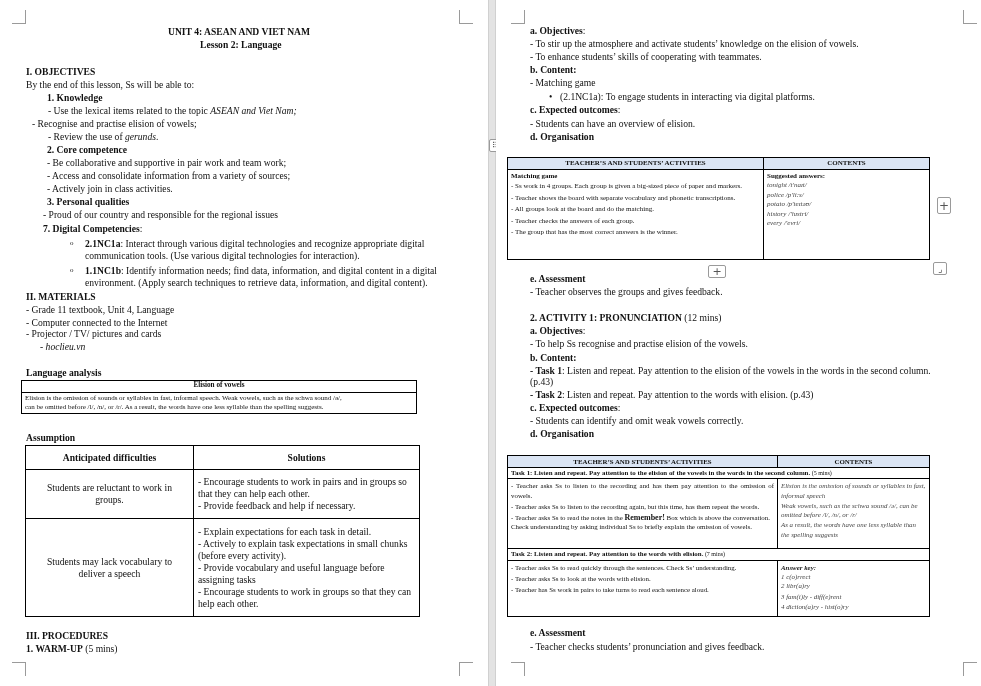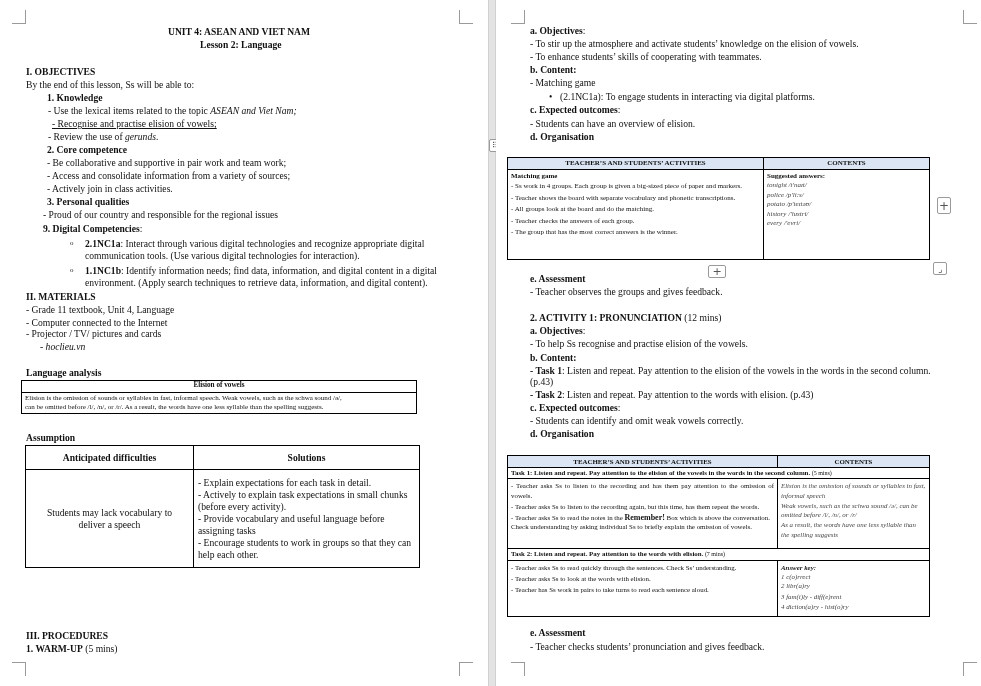--- a/index.html
+++ b/index.html
@@ -35,29 +35,29 @@
   <div class="crop bl" style="left:12px;top:662px;"></div>
   <div class="crop br" style="left:459px;top:662px;"></div>
 
   <div class="abs b" style="left:168px;top:26px;">UNIT 4: ASEAN AND VIET NAM</div>
   <div class="abs b" style="left:200px;top:39px;">Lesson 2: Language</div>
 
   <div class="abs b" style="left:26px;top:66px;">I. OBJECTIVES</div>
   <div class="abs" style="left:26px;top:79px;">By the end of this lesson, Ss will be able to:</div>
   <div class="abs b" style="left:47px;top:92px;">1. Knowledge</div>
   <div class="abs" style="left:48px;top:105px;"><span>- Use the lexical items related to the topic </span><span class="i">ASEAN and Viet Nam;</span></div>
-  <div class="abs" style="left:52px;top:118px;text-decoration:underline;">- Recognise and practise elision of vowels;</div>
+  <div class="abs" style="left:32px;top:118px;">- Recognise and practise elision of vowels;</div>
   <div class="abs" style="left:48px;top:131px;"><span>- Review the use of </span><span class="i">gerunds</span><span>.</span></div>
   <div class="abs b" style="left:47px;top:144px;">2. Core competence</div>
   <div class="abs" style="left:47px;top:170px;">- Access and consolidate information from a variety of sources;</div>
   <div class="abs" style="left:47px;top:157px;">- Be collaborative and supportive in pair work and team work;</div>
   <div class="abs" style="left:47px;top:183px;">- Actively join in class activities.</div>
   <div class="abs b" style="left:47px;top:196px;">3. Personal qualities</div>
   <div class="abs" style="left:43px;top:209px;">- Proud of our country and responsible for the regional issues</div>
-  <div class="abs" style="left:43px;top:223px;"><span class="b">9. Digital Competencies</span><span>:</span></div>
+  <div class="abs" style="left:43px;top:223px;"><span class="b">7. Digital Competencies</span><span>:</span></div>
   <div class="abs" style="left:70px;top:237px;font-size:7px;">o</div>
   <div class="abs" style="left:85px;top:238px;"><span class="b">2.1NC1a</span><span>: Interact through various digital technologies and recognize appropriate digital</span></div>
   <div class="abs" style="left:85px;top:250px;">communication tools. (Use various digital technologies for interaction).</div>
   <div class="abs" style="left:70px;top:264px;font-size:7px;">o</div>
   <div class="abs" style="left:85px;top:265px;"><span class="b">1.1NC1b</span><span>: Identify information needs; find data, information, and digital content in a digital</span></div>
   <div class="abs" style="left:85px;top:277px;">environment. (Apply search techniques to retrieve data, information, and digital content).</div>
 
   <div class="abs b" style="left:26px;top:291px;">II. MATERIALS</div>
   <div class="abs" style="left:26px;top:304px;">- Grade 11 textbook, Unit 4, Language</div>
   <div class="abs" style="left:26px;top:317px;">- Computer connected to the Internet</div>
@@ -78,20 +78,27 @@
         </tr>
   </tbody>
     </table>
 
   <div class="abs b" style="left:26px;top:432px;">Assumption</div>
   <table style="left:25px;top:445px;width:395px;font-size:9.6px;line-height:12px;">
     <tbody>
         <tr style="height:24px;">
       <th style="width:168px;vertical-align:middle;">Anticipated difficulties</th>
       <th style="vertical-align:middle;">Solutions</th>
+    </tr>
+    <tr style="height:49px;">
+      <td class="center" style="vertical-align:middle;padding:0 14px;">Students are reluctant to work in groups.</td>
+      <td style="vertical-align:middle;padding:2px 4px;">
+        <div>- Encourage students to work in pairs and in groups so that they can help each other.</div>
+        <div>- Provide feedback and help if necessary.</div>
+      </td>
     </tr>
     <tr style="height:98px;">
       <td class="center" style="vertical-align:middle;padding:0 14px;">Students may lack vocabulary to deliver a speech</td>
       <td style="vertical-align:middle;padding:2px 4px;">
         <div>- Explain expectations for each task in detail.</div>
         <div>- Actively to explain task expectations in small chunks (before every activity).</div>
         <div>- Provide vocabulary and useful language before assigning tasks</div>
         <div>- Encourage students to work in groups so that they can help each other.</div>
       </td>
     </tr>

